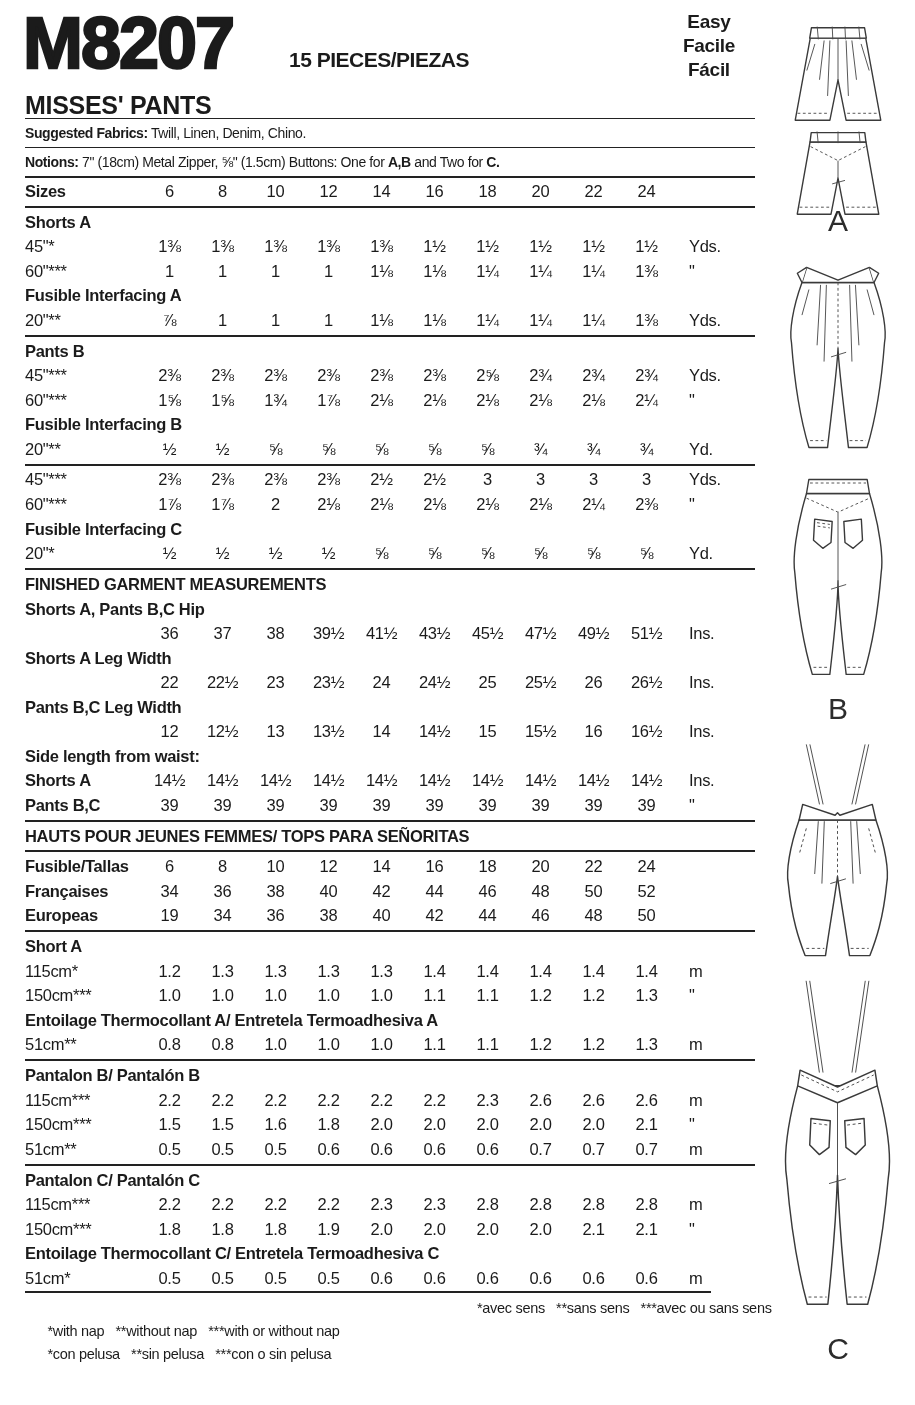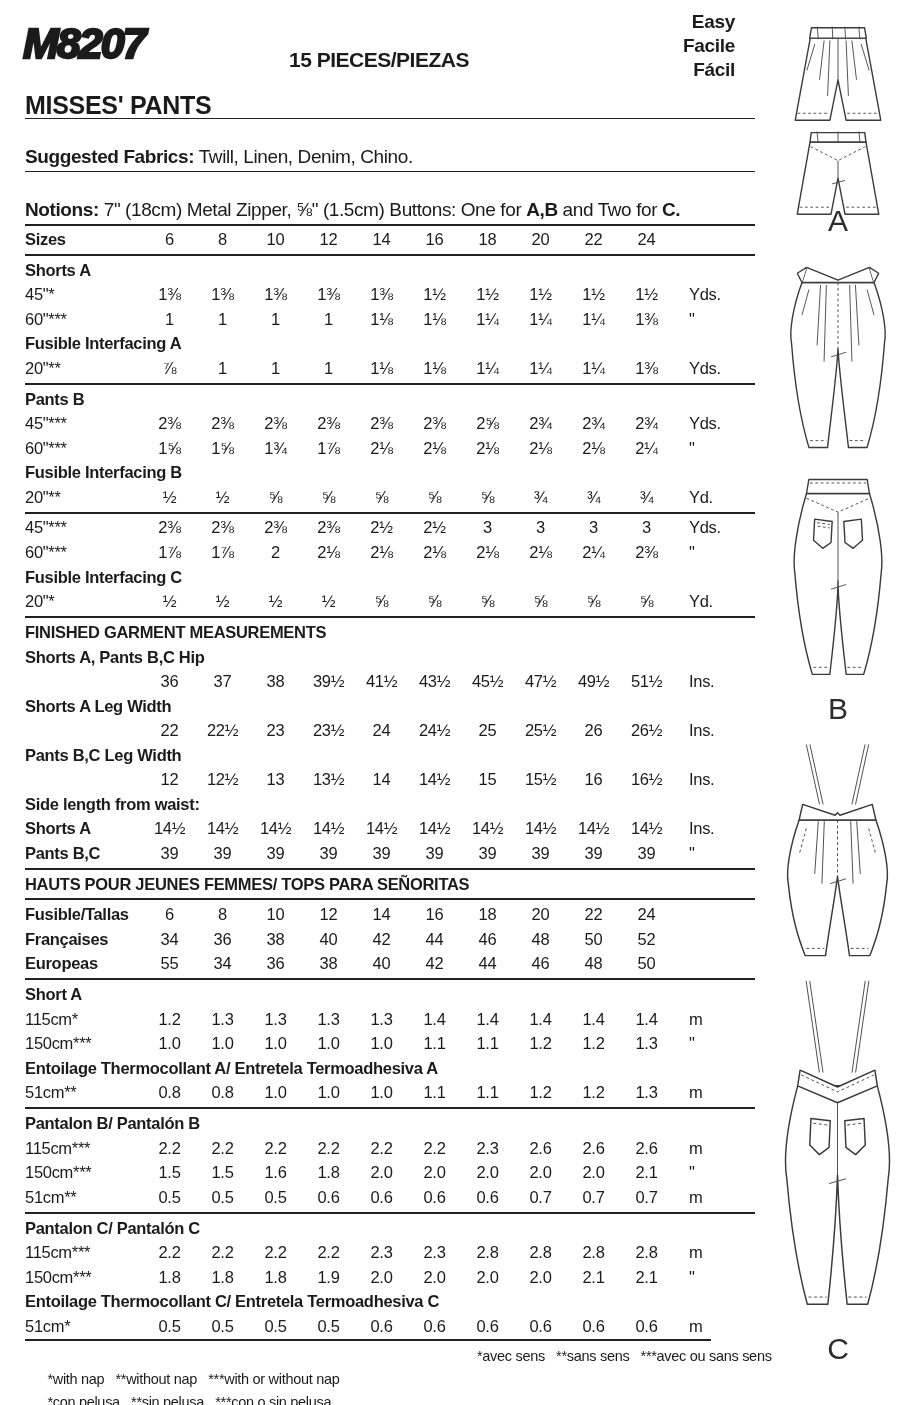--- a/index.html
+++ b/index.html
@@ -3,29 +3,29 @@
 <meta charset="utf-8">
 <style>
   html,body{margin:0;padding:0;}
   body{
     width:915px;height:1405px;position:relative;background:#ffffff;
     font-family:"Liberation Sans",sans-serif;color:#1b1b1b;overflow:hidden;
   }
   .main{position:absolute;left:25px;top:8px;width:730px;}
   
   .header{position:relative;height:84px;}
-  .mnum{position:absolute;left:-2px;top:0px;font-size:43px;font-weight:700;
-        letter-spacing:-2px;-webkit-text-stroke:2.4px #1b1b1b;line-height:70px;font-style:italic;}
+  .mnum{position:absolute;left:-2px;top:0px;font-size:72px;font-weight:700;
+        letter-spacing:-2px;-webkit-text-stroke:2.4px #1b1b1b;line-height:70px;}
   .pieces{position:absolute;left:228px;top:40px;font-size:21px;font-weight:700;letter-spacing:-0.5px;margin-left:36px;}
-  .difficulty{position:absolute;right:20px;top:2px;text-align:right;font-size:19px;font-weight:700;line-height:24px;letter-spacing:-0.3px;margin-left:16px;}
+  .difficulty{position:absolute;right:20px;top:2px;text-align:center;font-size:19px;font-weight:700;line-height:24px;letter-spacing:-0.3px;margin-left:16px;}
   .title{font-size:25px;font-weight:700;letter-spacing:-0.3px;height:26px;line-height:26px;}
   .rule{border-top:1.5px solid #222;width:730px;}
   .rule.med{border-top-width:2.2px;}
   .rule.foot{width:686px;border-top-width:2.8px;}
-  .meta{height:28px;line-height:28px;font-size:19px;letter-spacing:-0.4px;white-space:nowrap;margin-top:24px;}
+  .meta{height:28px;line-height:28px;font-size:14px;letter-spacing:-0.4px;white-space:nowrap;}
   .meta b{letter-spacing:-0.4px;}
   
   #size-table{margin-top:1px;}
   .trow{display:grid;grid-template-columns:118px repeat(10,53px) 1fr;height:24.6px;
         align-items:center;font-size:16.5px;letter-spacing:-0.3px;}
   .trow.heading{display:block;font-weight:700;line-height:24.6px;white-space:nowrap;}
   .trow .lbl{white-space:nowrap;}
   .trow.boldlabel .lbl{font-weight:700;}
   .trow .val{text-align:center;white-space:nowrap;}
   .trow .unit{text-align:left;padding-left:16px;white-space:nowrap;}
@@ -323,21 +323,21 @@
         <span class="val">42</span>
         <span class="val">44</span>
         <span class="val">46</span>
         <span class="val">48</span>
         <span class="val">50</span>
         <span class="val">52</span>
         <span class="unit"></span>
       </div>
       <div class="trow data boldlabel">
         <span class="lbl">Europeas</span>
-        <span class="val">55</span>
+        <span class="val">19</span>
         <span class="val">34</span>
         <span class="val">36</span>
         <span class="val">38</span>
         <span class="val">40</span>
         <span class="val">42</span>
         <span class="val">44</span>
         <span class="val">46</span>
         <span class="val">48</span>
         <span class="val">50</span>
         <span class="unit"></span>

